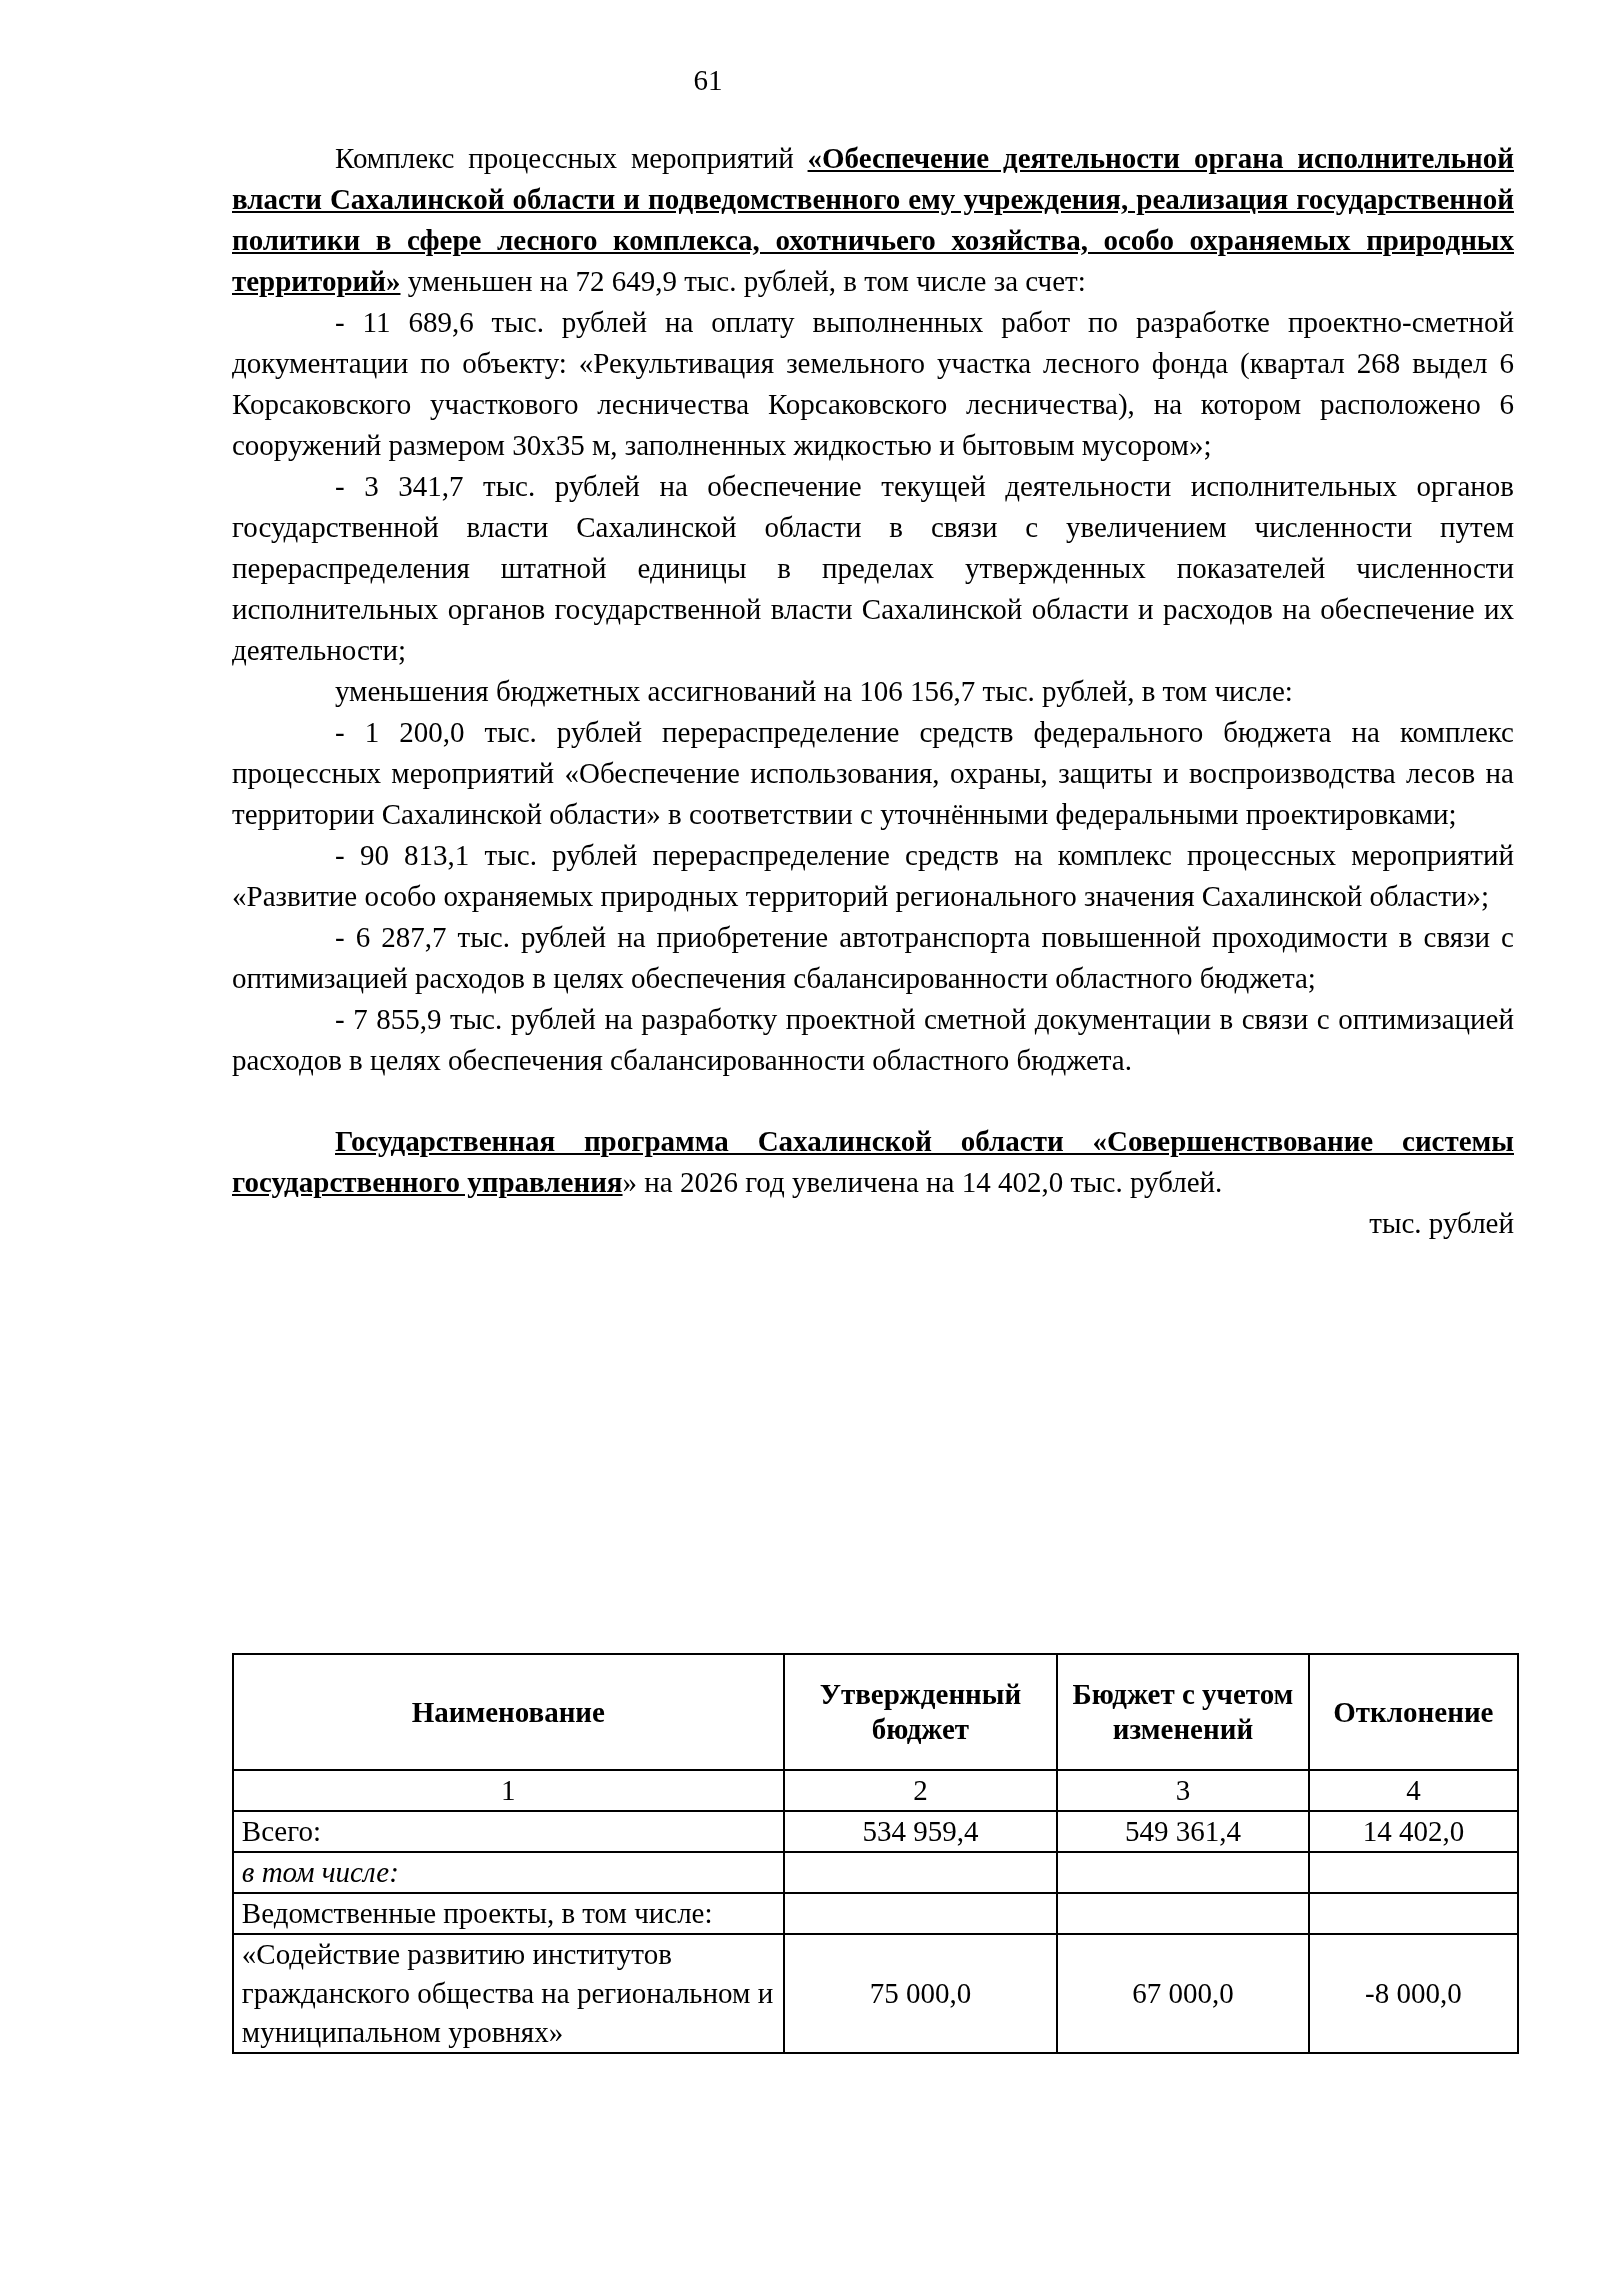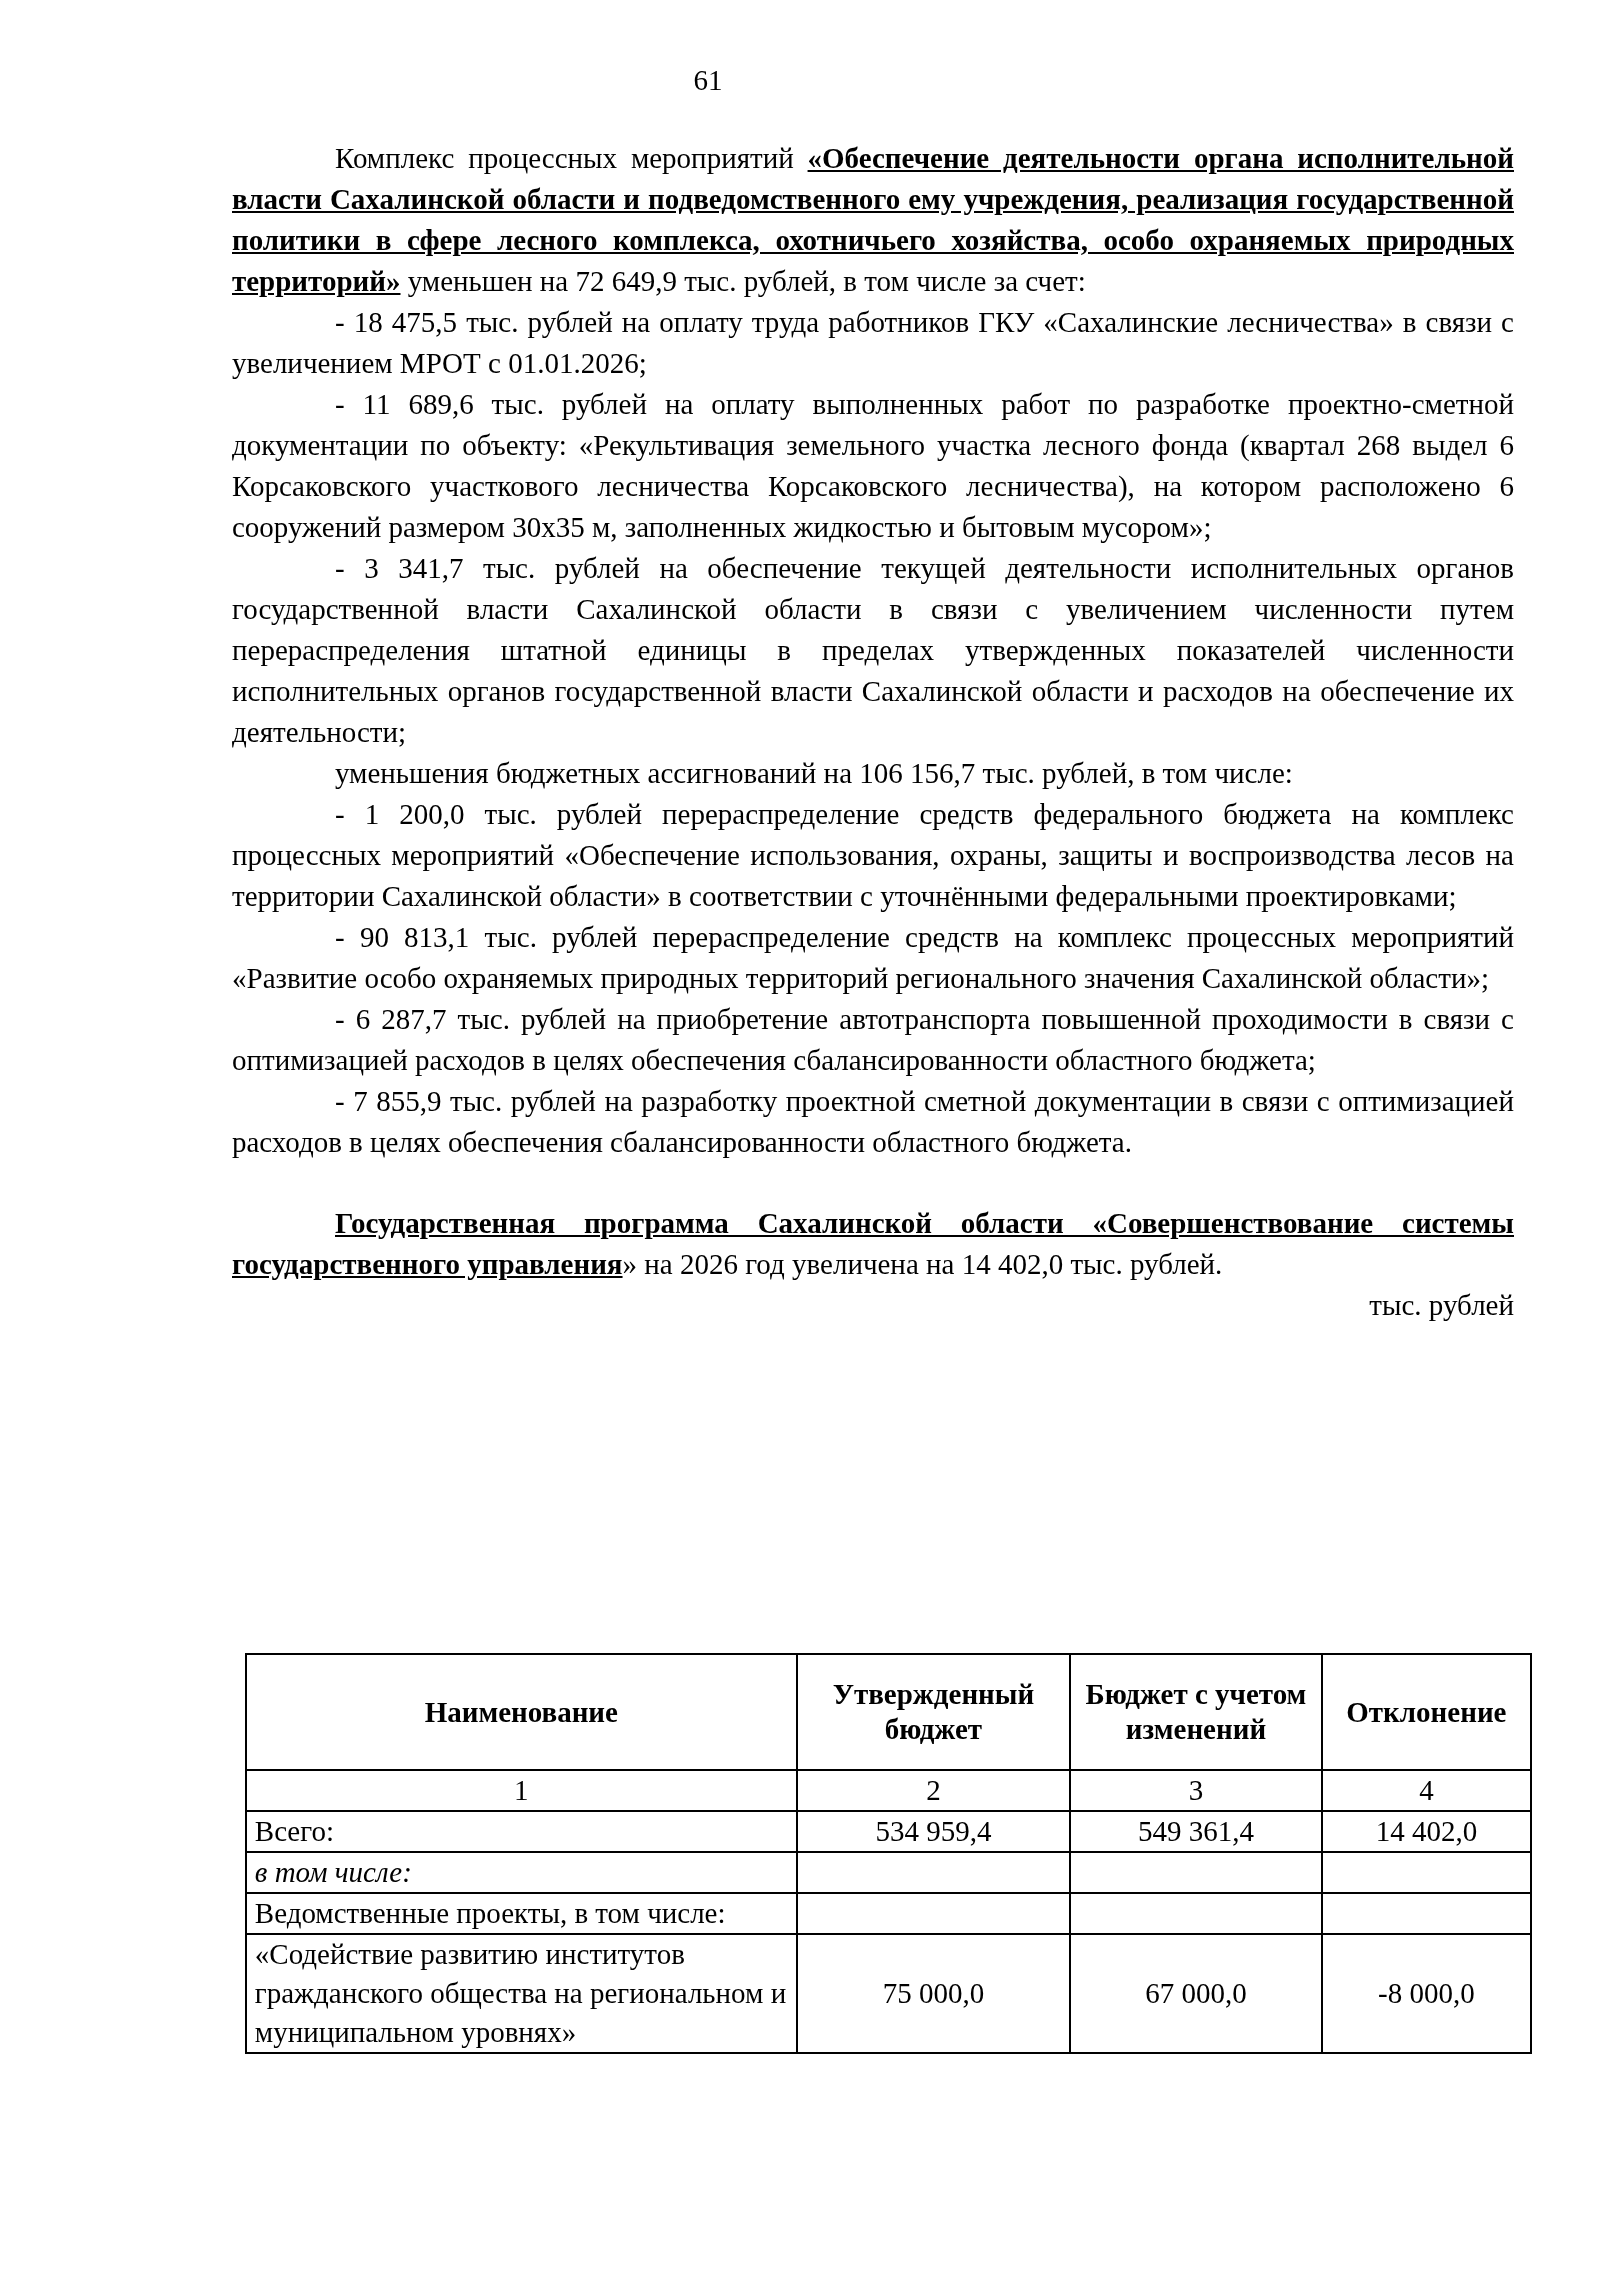--- a/index.html
+++ b/index.html
@@ -5,39 +5,38 @@
   html, body { margin: 0; padding: 0; background: #ffffff; }
   body { width: 1621px; height: 2293px; position: relative; overflow: hidden;
          font-family: "Liberation Serif", "DejaVu Serif", serif; color: #000; }
   .pagenum { position: absolute; top: 61px; left: 0; width: 1416px; text-align: center; font-size: 29px; line-height: 39px; }
   .body { position: absolute; left: 232px; width: 1282px; top: 138px; font-size: 29px; line-height: 41px; }
   .p { margin: 0; text-align: justify; }
   .ind { text-indent: 103px; }
   b { font-weight: bold; text-decoration: underline; }
   .gap { height: 40px; }
   .unit { text-align: right; margin: 0; }
-  table { position: absolute; left: 245px; top: 1653px; width: 1287px; border-collapse: collapse; font-size: 29px; line-height: 39px; }
+  table { position: absolute; left: 232px; top: 1653px; width: 1287px; border-collapse: collapse; font-size: 29px; line-height: 39px; }
   td, th { border: 2px solid #000; padding: 0 7.8px; vertical-align: middle; }
   th { font-weight: bold; text-align: center; line-height: 35px; }
   .c1 { width: 533px; }
   .c2 { width: 256px; margin-top: 30px; }
   .c3 { width: 234px; }
   .num { text-align: center; }
   .bold { font-weight: normal; }
   .ital { font-style: italic; }
   .left { text-align: left; }
 </style>
 </head>
 <body>
 
 <div class="pagenum">61</div>
 
 <div class="body">
   <p class="p ind"><span>Комплекс процессных мероприятий </span><b>«Обеспечение деятельности органа исполнительной власти Сахалинской области и подведомственного ему учреждения, реализация государственной политики в сфере лесного комплекса, охотничьего хозяйства, особо охраняемых природных территорий»</b><span> уменьшен на 72 649,9 тыс. рублей, в том числе за счет:</span></p>
-  <p class="p ind">- 18 475,5 тыс. рублей на оплату труда работников ГКУ «Сахалинские лесничества» в связи с увеличением МРОТ с 01.01.2026;</p>
   <p class="p ind">- 11 689,6 тыс. рублей на оплату выполненных работ по разработке проектно-сметной документации по объекту: «Рекультивация земельного участка лесного фонда (квартал 268 выдел 6 Корсаковского участкового лесничества Корсаковского лесничества), на котором расположено 6 сооружений размером 30х35 м, заполненных жидкостью и бытовым мусором»;</p>
   <p class="p ind">- 3 341,7 тыс. рублей на обеспечение текущей деятельности исполнительных органов государственной власти Сахалинской области в связи с увеличением численности путем перераспределения штатной единицы в пределах утвержденных показателей численности исполнительных органов государственной власти Сахалинской области и расходов на обеспечение их деятельности;</p>
   <p class="p ind">уменьшения бюджетных ассигнований на 106 156,7 тыс. рублей, в том числе:</p>
   <p class="p ind">- 1 200,0 тыс. рублей перераспределение средств федерального бюджета на комплекс процессных мероприятий «Обеспечение использования, охраны, защиты и воспроизводства лесов на территории Сахалинской области» в соответствии с уточнёнными федеральными проектировками;</p>
   <p class="p ind">- 90 813,1 тыс. рублей перераспределение средств на комплекс процессных мероприятий «Развитие особо охраняемых природных территорий регионального значения Сахалинской области»;</p>
   <p class="p ind">- 6 287,7 тыс. рублей на приобретение автотранспорта повышенной проходимости в связи с оптимизацией расходов в целях обеспечения сбалансированности областного бюджета;</p>
   <p class="p ind">- 7 855,9 тыс. рублей на разработку проектной сметной документации в связи с оптимизацией расходов в целях обеспечения сбалансированности областного бюджета.</p>
   <div class="gap"></div>
   <p class="p ind"><b>Государственная программа Сахалинской области «Совершенствование системы государственного управления</b><span>» на 2026 год увеличена на 14 402,0 тыс. рублей.</span></p>
   <p class="unit">тыс. рублей</p>

